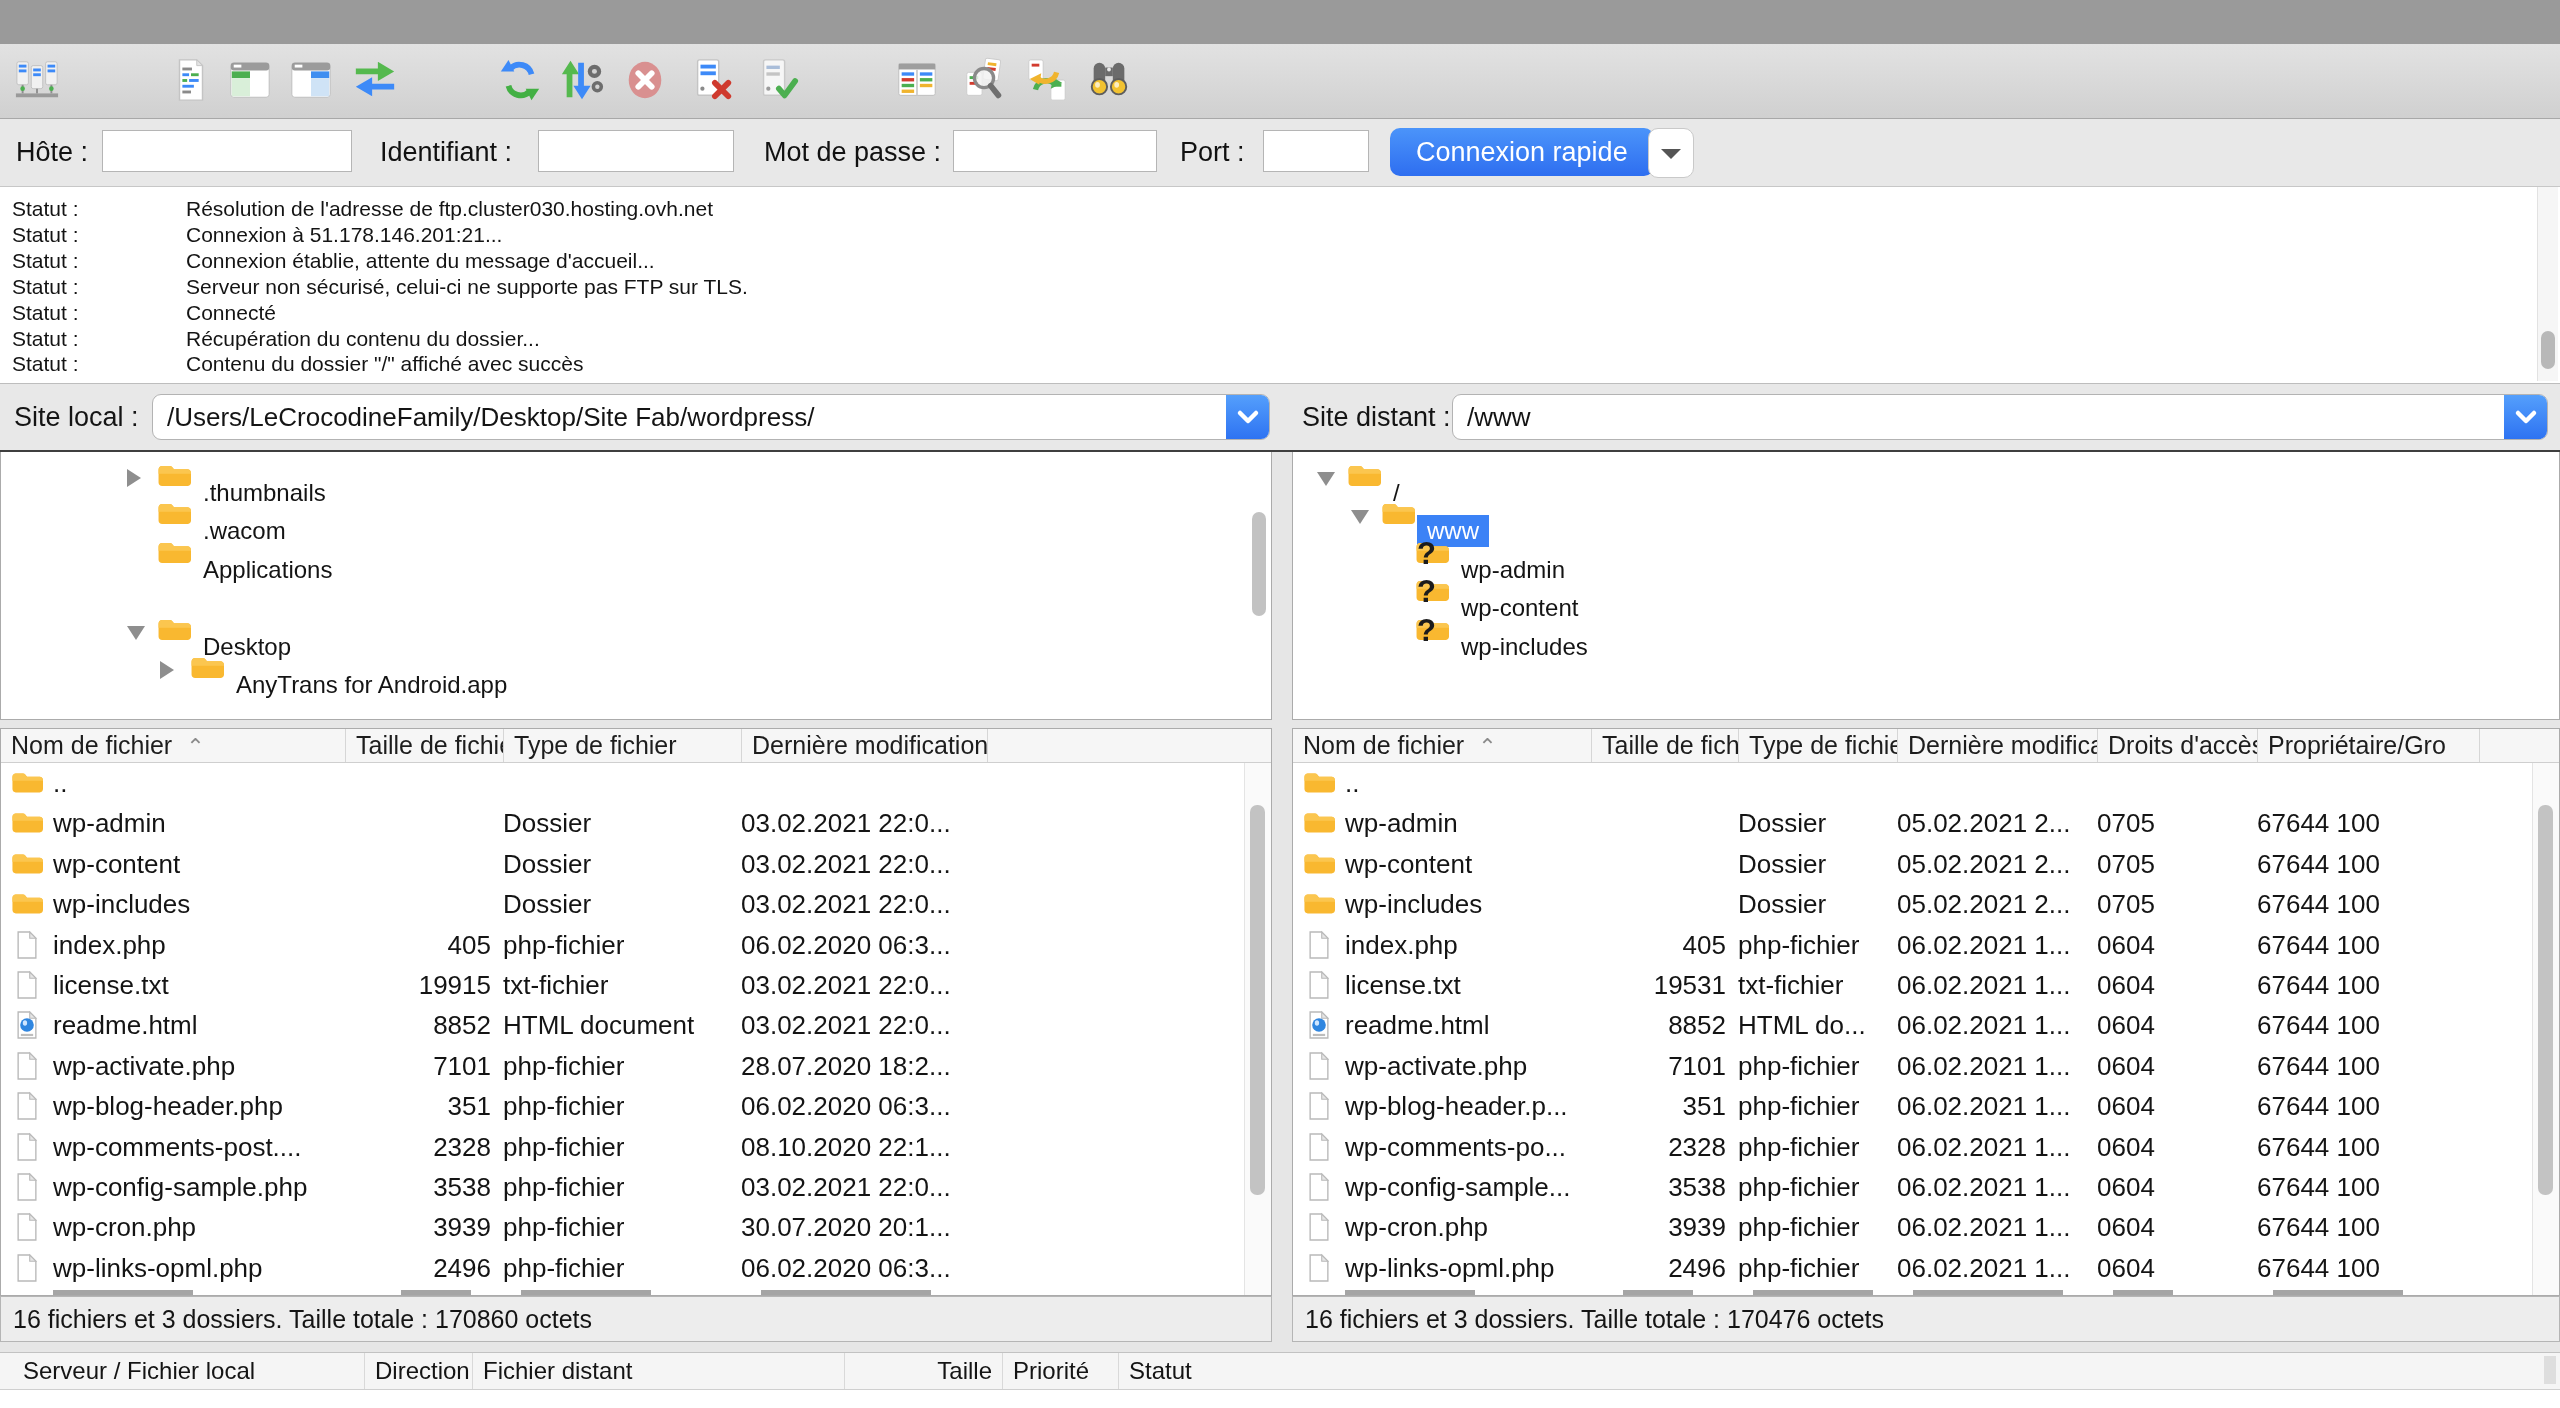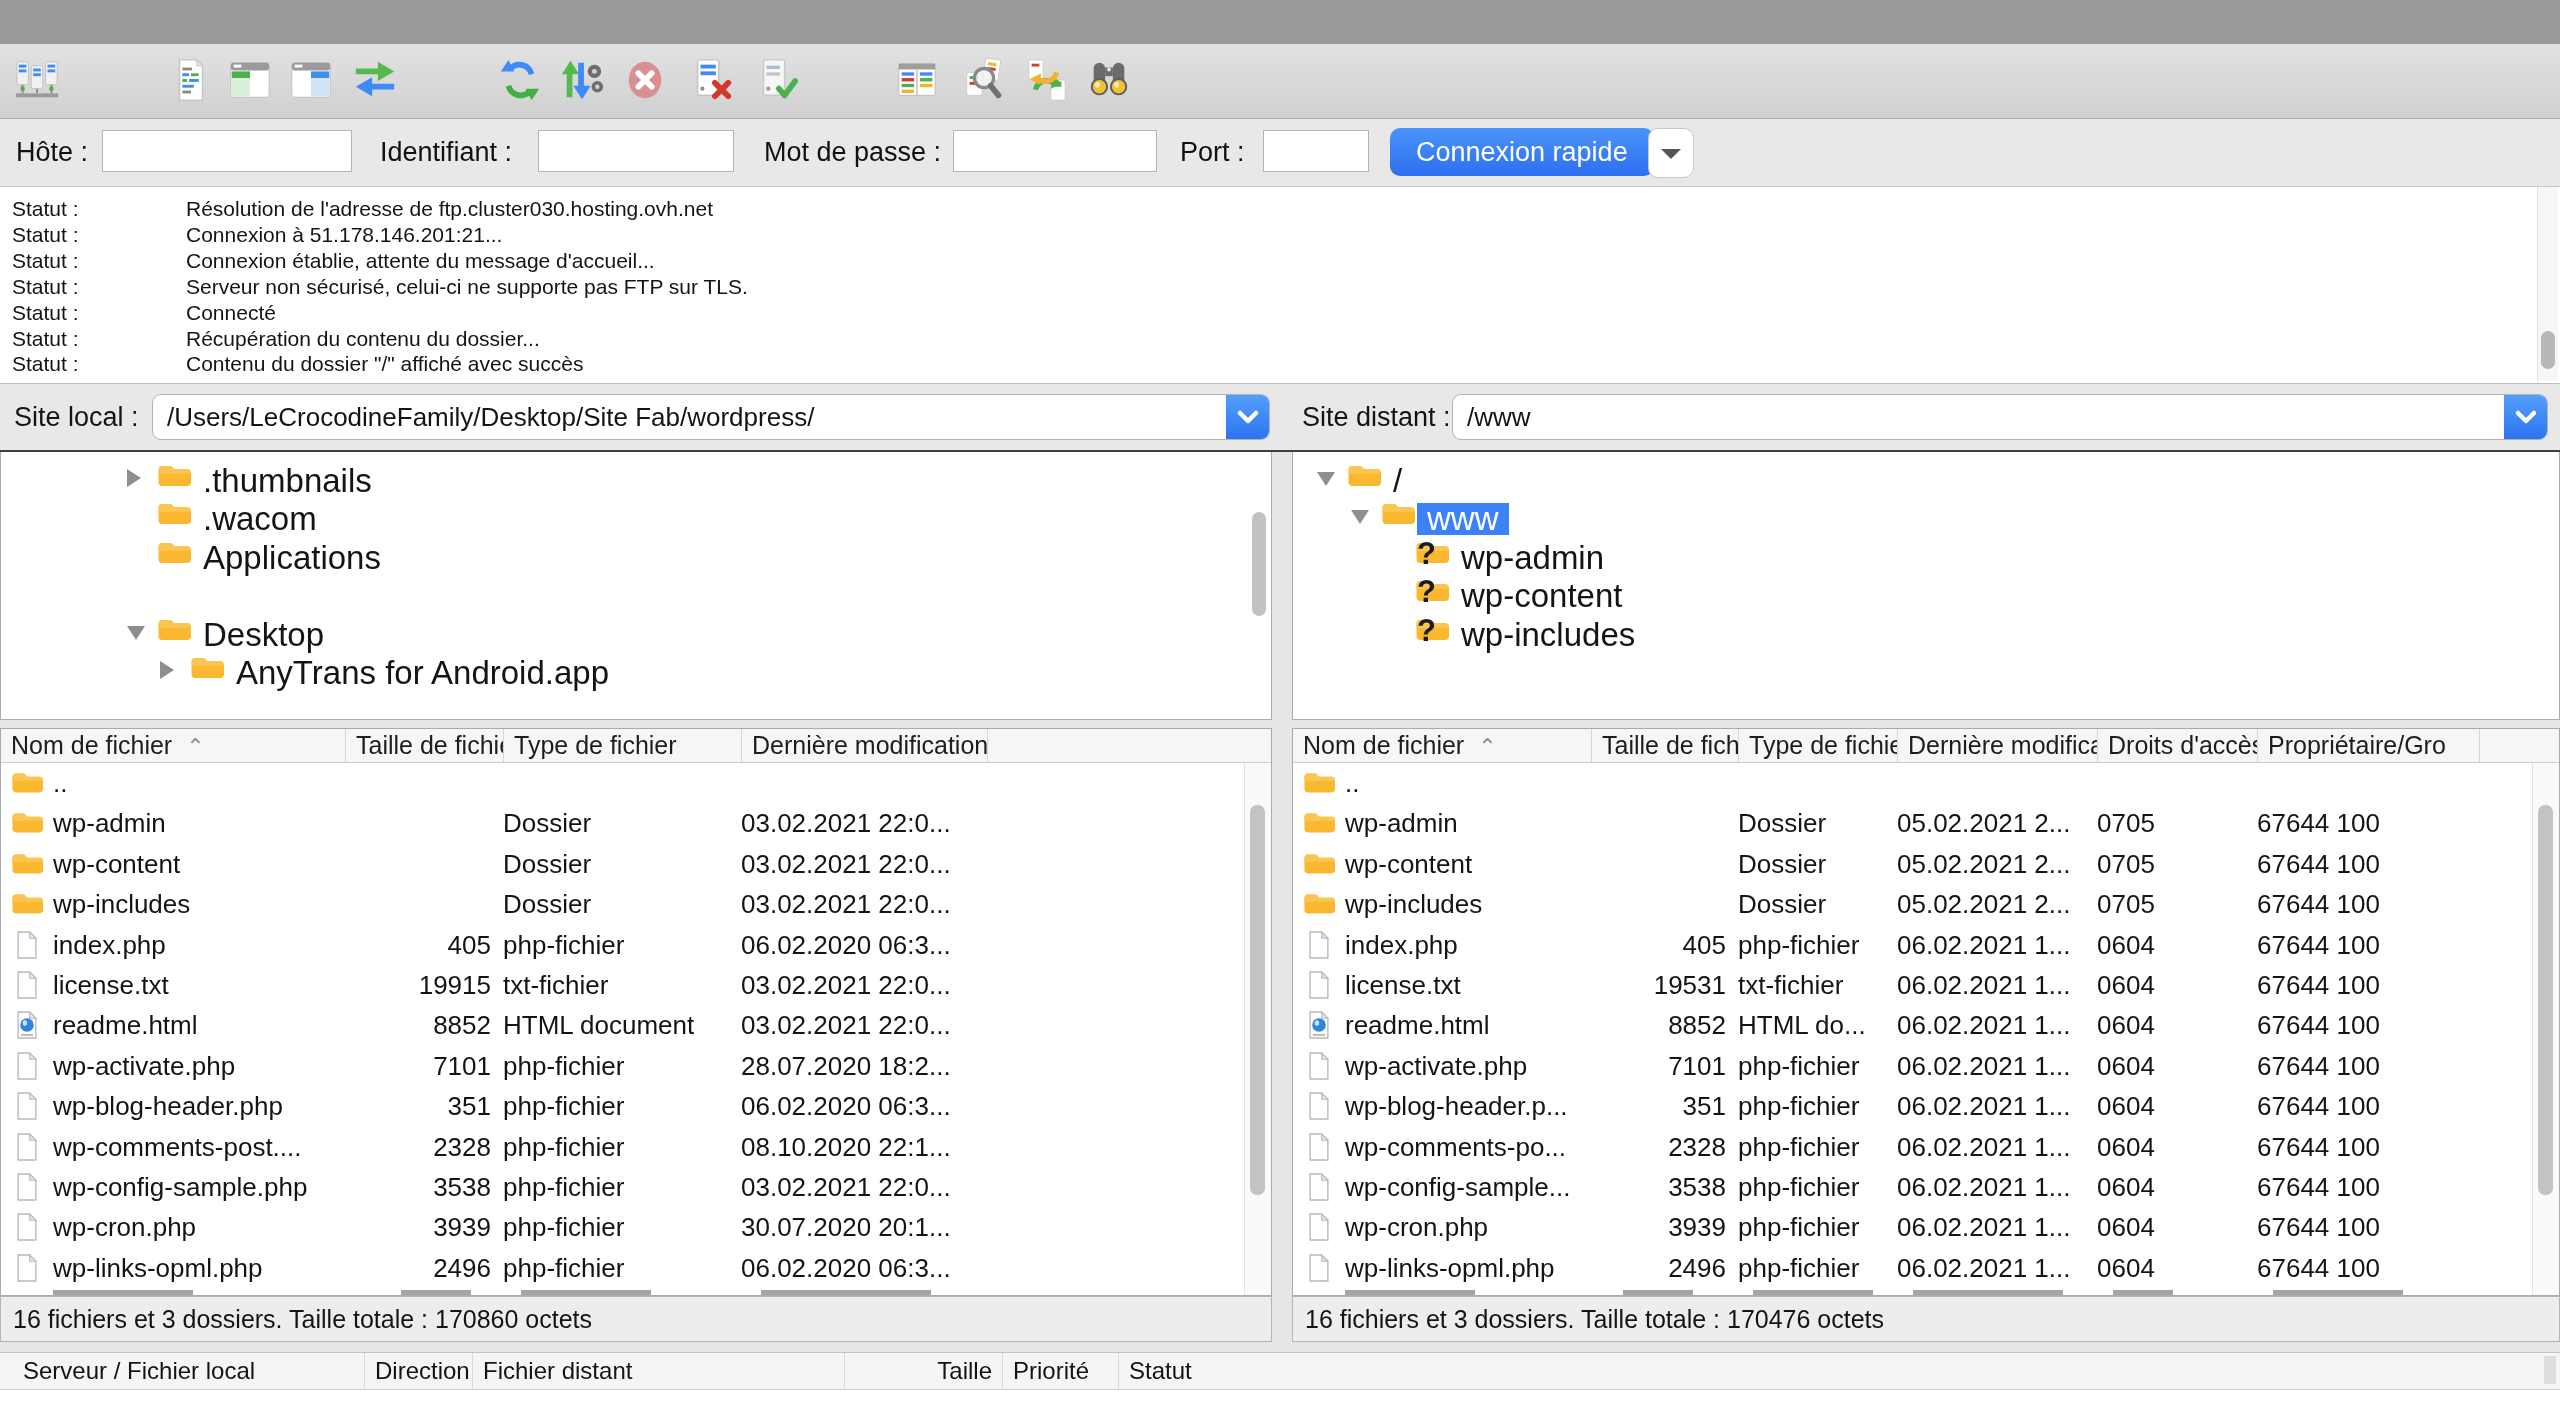--- a/index.html
+++ b/index.html
@@ -47,21 +47,21 @@
   
   .tree{position:absolute;top:408px;height:268px;background:#fff;border:1px solid #ababab;
         border-top:none;box-sizing:border-box;overflow:hidden;}
   .tree-row{position:absolute;left:0;right:0;height:38px;}
   .expander{position:absolute;top:11px;width:0;height:0;cursor:pointer;}
   .expander.closed{border-left:14px solid #8e8e8e;border-top:9px solid transparent;border-bottom:9px solid transparent;}
   .expander.open{border-top:14px solid #8e8e8e;border-left:9px solid transparent;border-right:9px solid transparent;top:14px;}
   .tree-ico{position:absolute;top:4px;width:34px;height:28px;}
   .tree-ico svg{width:34px;height:28px;}
   .tree-q{position:absolute;left:2px;top:-3px;font-size:31px;font-weight:800;color:#1c1c1c;}
-  .tree-label{position:absolute;top:7px;height:32px;line-height:32px;font-size:33px;padding:0 10px;white-space:nowrap;}
+  .tree-label{position:absolute;top:19px;height:32px;line-height:32px;font-size:24px;padding:0 10px;white-space:nowrap;}
   .tree-label.selected{background:#3b82f6;color:#fff;}
   .tree-scroll-thumb{position:absolute;width:14px;border-radius:7px;background:#c2c2c2;cursor:grab;}
   
   .pane{position:absolute;top:684px;height:568px;background:#fff;border:1px solid #ababab;
         box-sizing:border-box;overflow:hidden;}
   .list-header{position:absolute;left:0;top:0;right:0;height:33px;background:#f6f6f6;
                border-bottom:1px solid #cfcfcf;}
   .hcell{position:absolute;top:0;height:33px;line-height:33px;font-size:25px;color:#1d1d1d;
          padding-left:10px;box-sizing:border-box;white-space:nowrap;overflow:hidden;
          border-left:1px solid #d6d6d6;cursor:pointer;}

